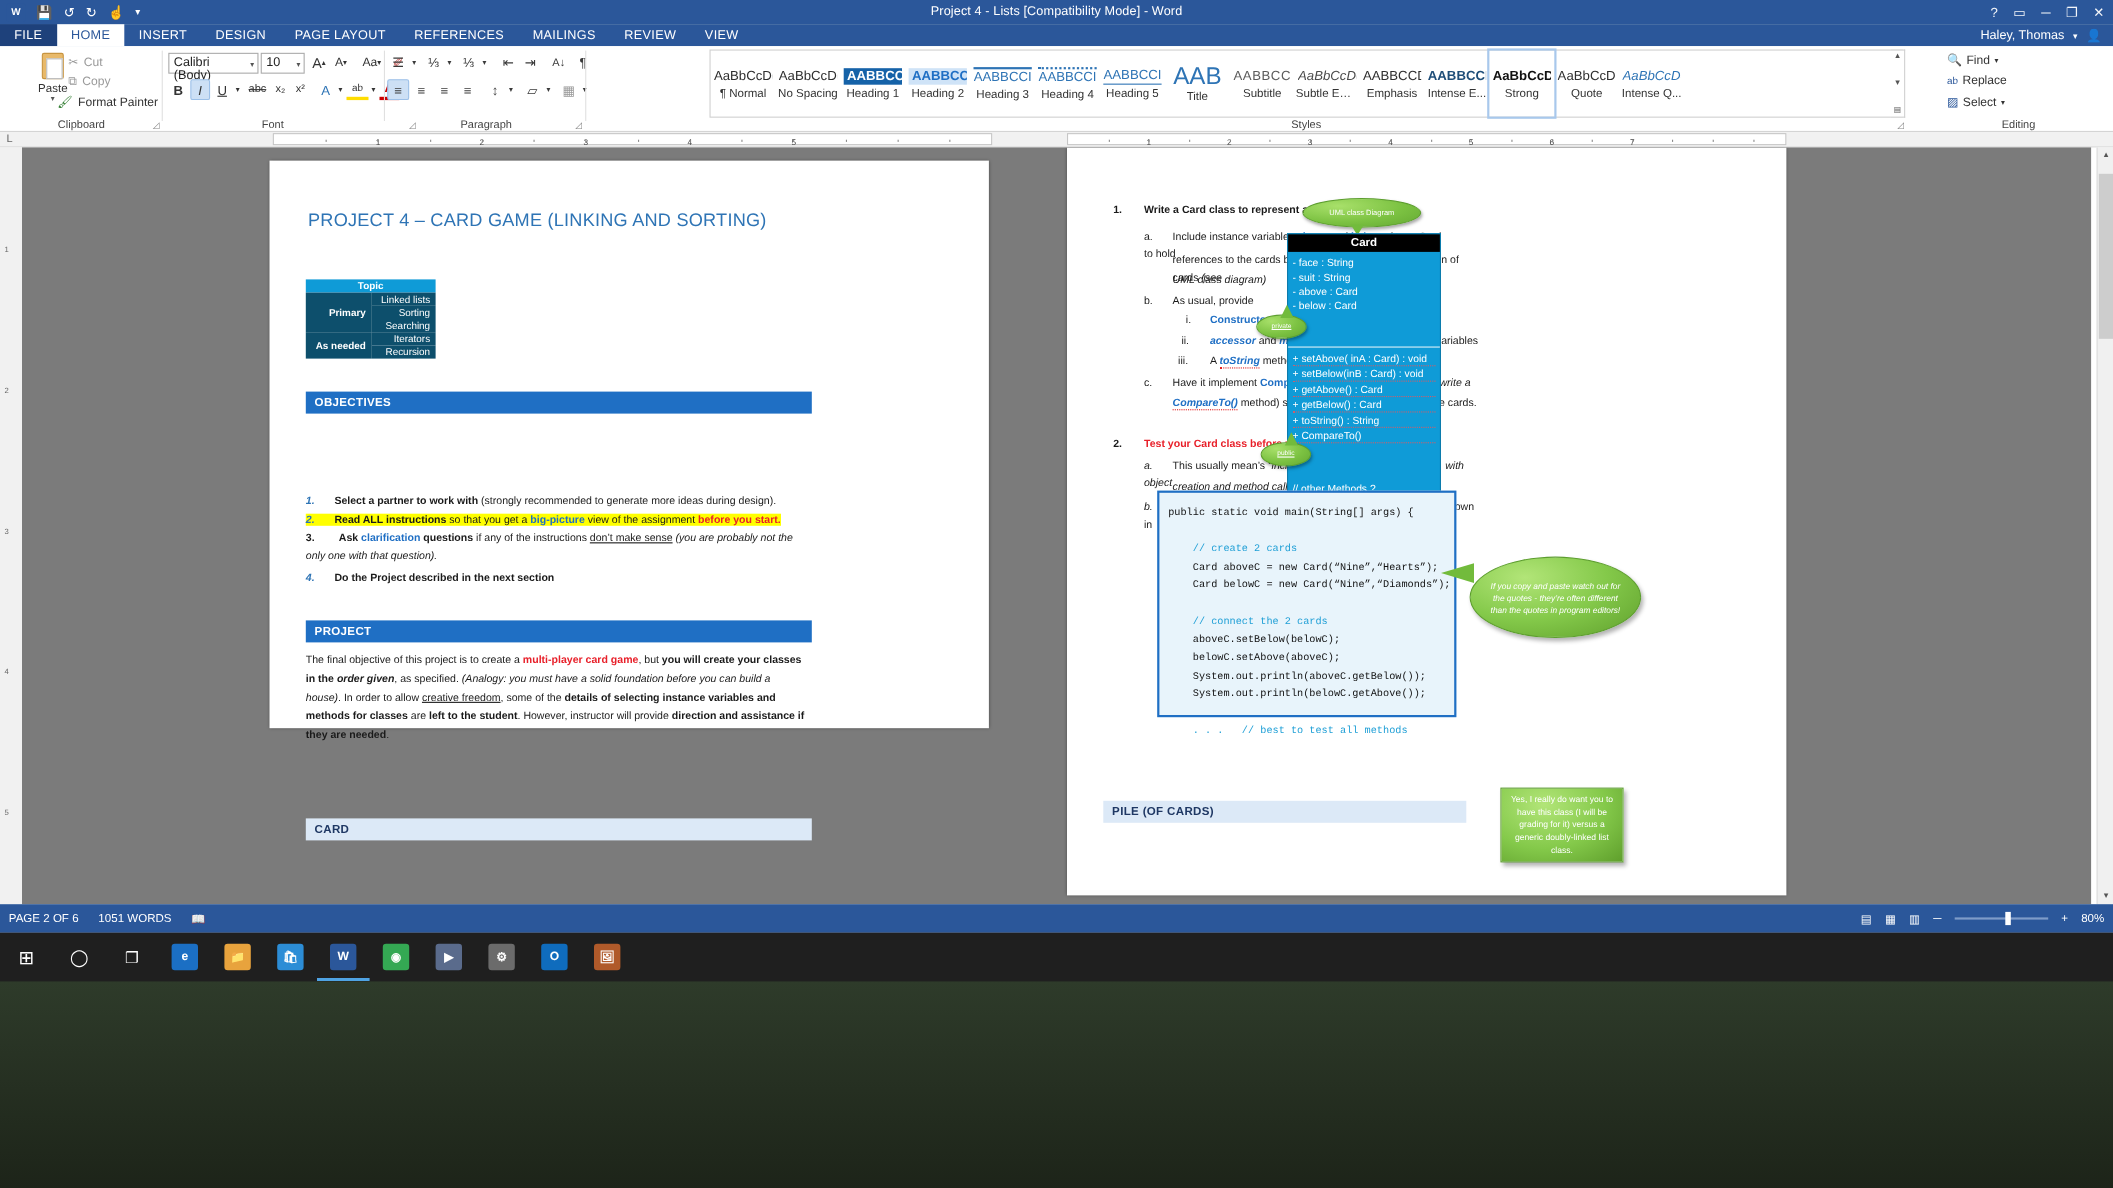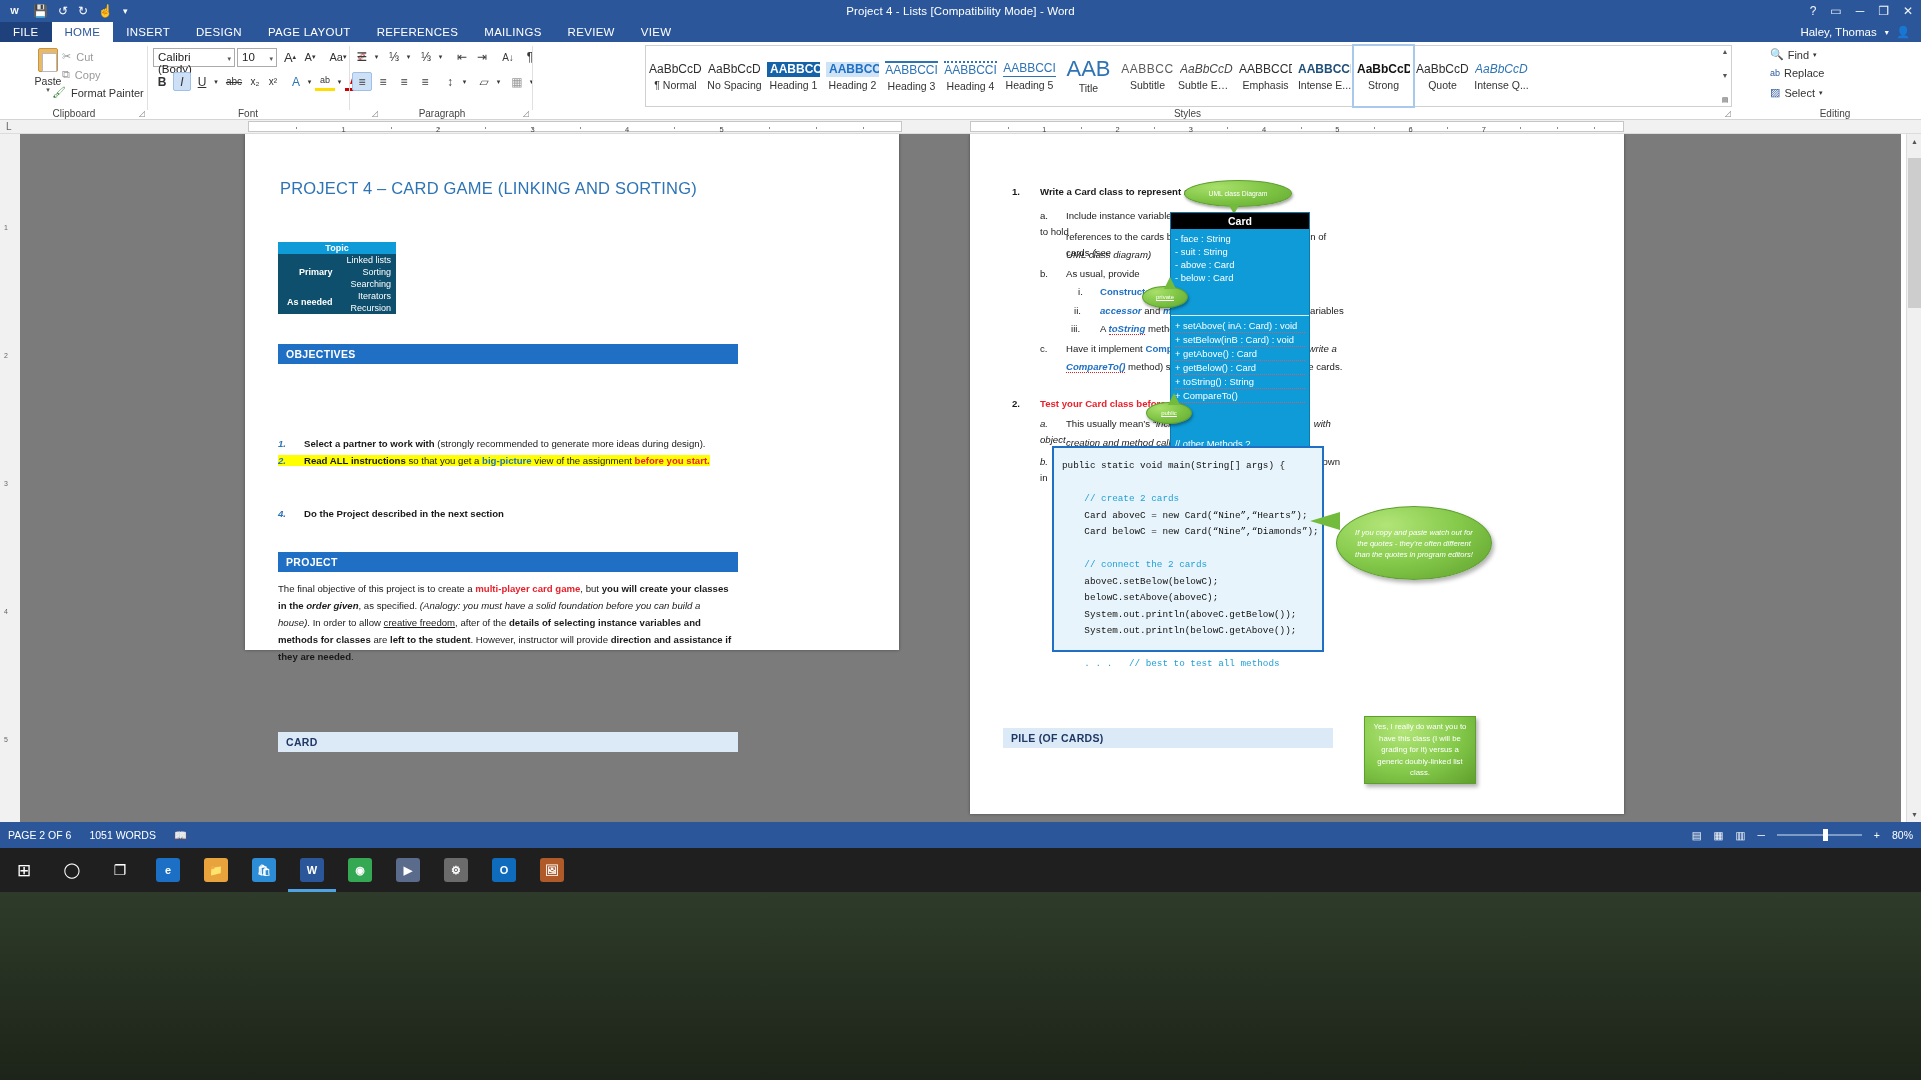--- a/index.html
+++ b/index.html
@@ -95,21 +95,21 @@
   .rk{position:absolute;top:3px;font-size:7.5px;color:#444;}
   .rtick{position:absolute;top:5px;width:1px;height:2px;background:#8a8a8a;}
 
   
   .vruler{position:absolute;left:0;top:134px;width:20px;height:688px;background:#f1f1f1;}
   .vk{position:absolute;left:4px;font-size:7px;color:#666;}
 
   
   .canvas{position:absolute;left:20px;top:134px;width:1881px;height:688px;background:#7b7b7b;overflow:hidden;}
   .page{position:absolute;background:#fff;box-shadow:0 0 3px rgba(0,0,0,.4);}
-  .pageL{left:225px;top:0;width:654px;height:516px;}
+  .pageL{left:225px;top:12px;width:654px;height:516px;}
   .pageR{left:950px;top:0;width:654px;height:680px;}
 
   
   .doc{font-family:"Liberation Sans", sans-serif; color:#1a1a1a;}
   .doc-title{position:absolute;left:35px;top:45px;font-size:16.5px;color:#2e74b5;letter-spacing:.2px;}
   .bar{position:absolute;background:#1f6fc4;color:#fff;font-weight:bold;font-size:10.5px;
        display:flex;align-items:center;padding-left:8px;letter-spacing:.3px;}
   .bar.light{background:#dce9f7;color:#1f3864;}
 
   .tbl{position:absolute;border-collapse:collapse;font-size:9px;}
@@ -551,29 +551,32 @@
     <div class="bar" style="left:33px;top:210px;width:460px;height:20px">OBJECTIVES</div>
 
 
 
     <div class="li" style="left:33px;top:302px;width:460px">
       <span class="it bd" style="color:#2e74b5;display:inline-block;width:26px">1.</span><span class="bd">Select a partner to work with</span><span> (strongly recommended to generate more ideas during design).</span>
     </div>
     <div class="li" style="left:33px;top:319px;width:460px">
       <span class="hl"><span class="it bd" style="color:#2e74b5;display:inline-block;width:26px">2.</span><span class="bd">Read ALL instructions</span><span> so that you get a </span><span class="blue">big-picture</span><span> view of the assignment </span><span class="red">before you start.</span></span>
     </div>
+    <div class="li" style="left:33px;top:336px;width:460px">
+      <span class="bd" style="display:inline-block;width:30px">3.</span><span class="bd">Ask </span><span class="blue">clarification</span><span class="bd"> questions</span><span> if any of the instructions </span><span class="ul">don’t make sense</span><span class="it"> (you are probably not the only one with that question).</span>
+    </div>
     <div class="li" style="left:33px;top:372px;width:460px">
       <span class="it bd" style="color:#2e74b5;display:inline-block;width:26px">4.</span><span class="bd">Do the Project described in the next section</span>
     </div>
 
     <div class="bar" style="left:33px;top:418px;width:460px;height:20px">PROJECT</div>
 
     <div class="para" style="left:33px;top:446px;width:455px">
       <span>The final objective of this project is to create a </span><span class="red">multi-player card game</span><span>, but </span><span class="bd">you will create your classes in the </span><span class="bd it">order given</span><span>, as</span>
-      <span>specified.  </span><span class="it">(Analogy: you must have a solid foundation before you can build a house)</span><span>.  In order to allow </span><span class="ul">creative freedom</span><span>, after</span>
+      <span>specified.  </span><span class="it">(Analogy: you must have a solid foundation before you can build a house)</span><span>.  In order to allow </span><span class="ul">creative freedom</span><span>, some</span>
       <span>of the </span><span class="bd">details of selecting instance variables and methods for classes</span><span> are </span><span class="bd">left to the student</span><span>.  However, instructor will provide</span>
       <span class="bd">direction and assistance if they are needed</span><span>.</span>
     </div>
 
     <div class="bar light" style="left:33px;top:598px;width:460px;height:20px">CARD</div>
   </div>
 
   <div class="page pageR doc">
 
     <div class="li bd" style="left:42px;top:50px;width:300px">

